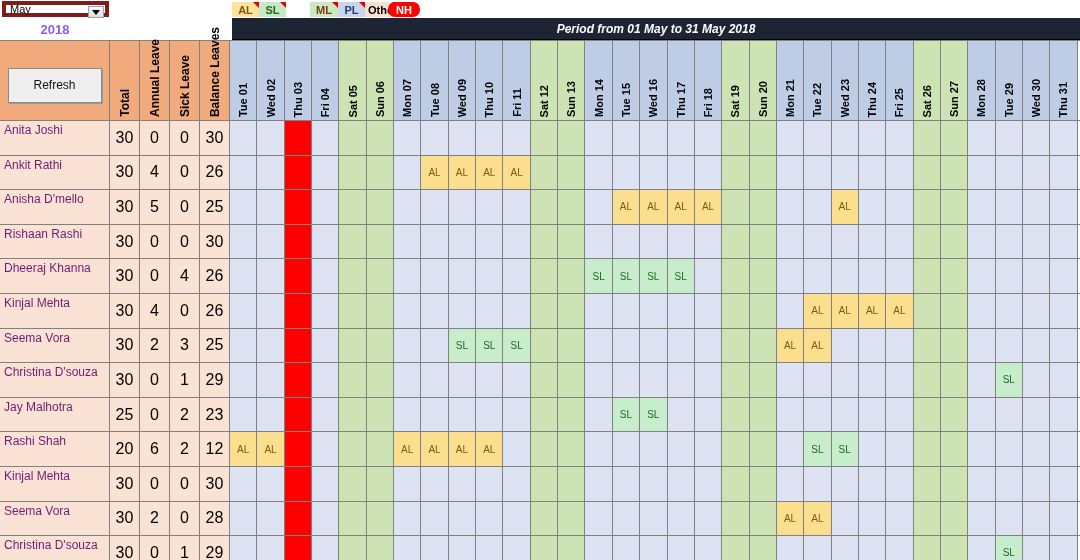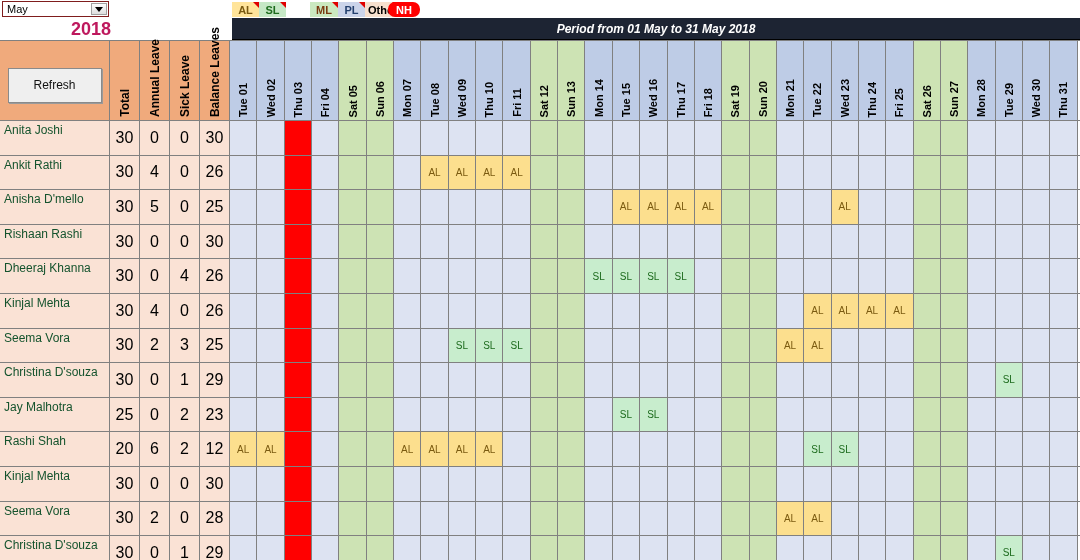--- a/index.html
+++ b/index.html
@@ -18,21 +18,21 @@
 
   
   .topstrip {
     position: absolute; left: 0; top: 0;
     width: 1080px; height: 18px;
     background: #ffffff;
   }
   .month-select {
     position: absolute; left: 2px; top: 1px;
     width: 107px; height: 16px;
-    border: 1px solid #7f1d1d;
+    border: 4px solid #7f1d1d;
     background: #ffffff;
     box-sizing: border-box;
     display: flex; align-items: center;
   }
   .month-select .msval {
     font-size: 11px; color: #000; padding-left: 4px;
     line-height: 14px;
   }
   .month-select .msbtn {
     position: absolute; right: 1px; top: 1px;
@@ -91,21 +91,21 @@
   }
   .leftwhite {
     position: absolute; left: 0; top: 18px;
     width: 232px; height: 22px;
     background: #ffffff;
   }
   .yeartag {
     position: absolute; left: 0; top: 18px;
     width: 110px; height: 22px;
     display: flex; align-items: center; justify-content: center;
-    color: #be185d; font-weight: 700; font-size: 18px; padding-left: 36px;
+    color: #8b5cf6; font-weight: 700; font-size: 13px;
   }
 
   
   .hdrrow {
     position: absolute; left: 0; top: 40px;
     width: 1080px; height: 80px;
     display: flex;
     box-sizing: border-box;
     border-top: 1px solid #808080;
   }
@@ -167,21 +167,21 @@
     display: flex;
     height: 34.6px;
     box-sizing: border-box;
     border-top: 1px solid #808080;
   }
   .cell-name {
     width: 110px;
     background: #FAE2D5;
     box-sizing: border-box;
     border-right: 1px solid #808080;
-    font-size: 12px; color: #14532d;
+    font-size: 12px; color: #701a75;
     padding: 2px 0 0 4px;
     display: block;
     overflow: hidden;
     white-space: nowrap;
   }
   .cell-num {
     width: 30px;
     background: #FAE2D5;
     box-sizing: border-box;
     border-right: 1px solid #808080;

